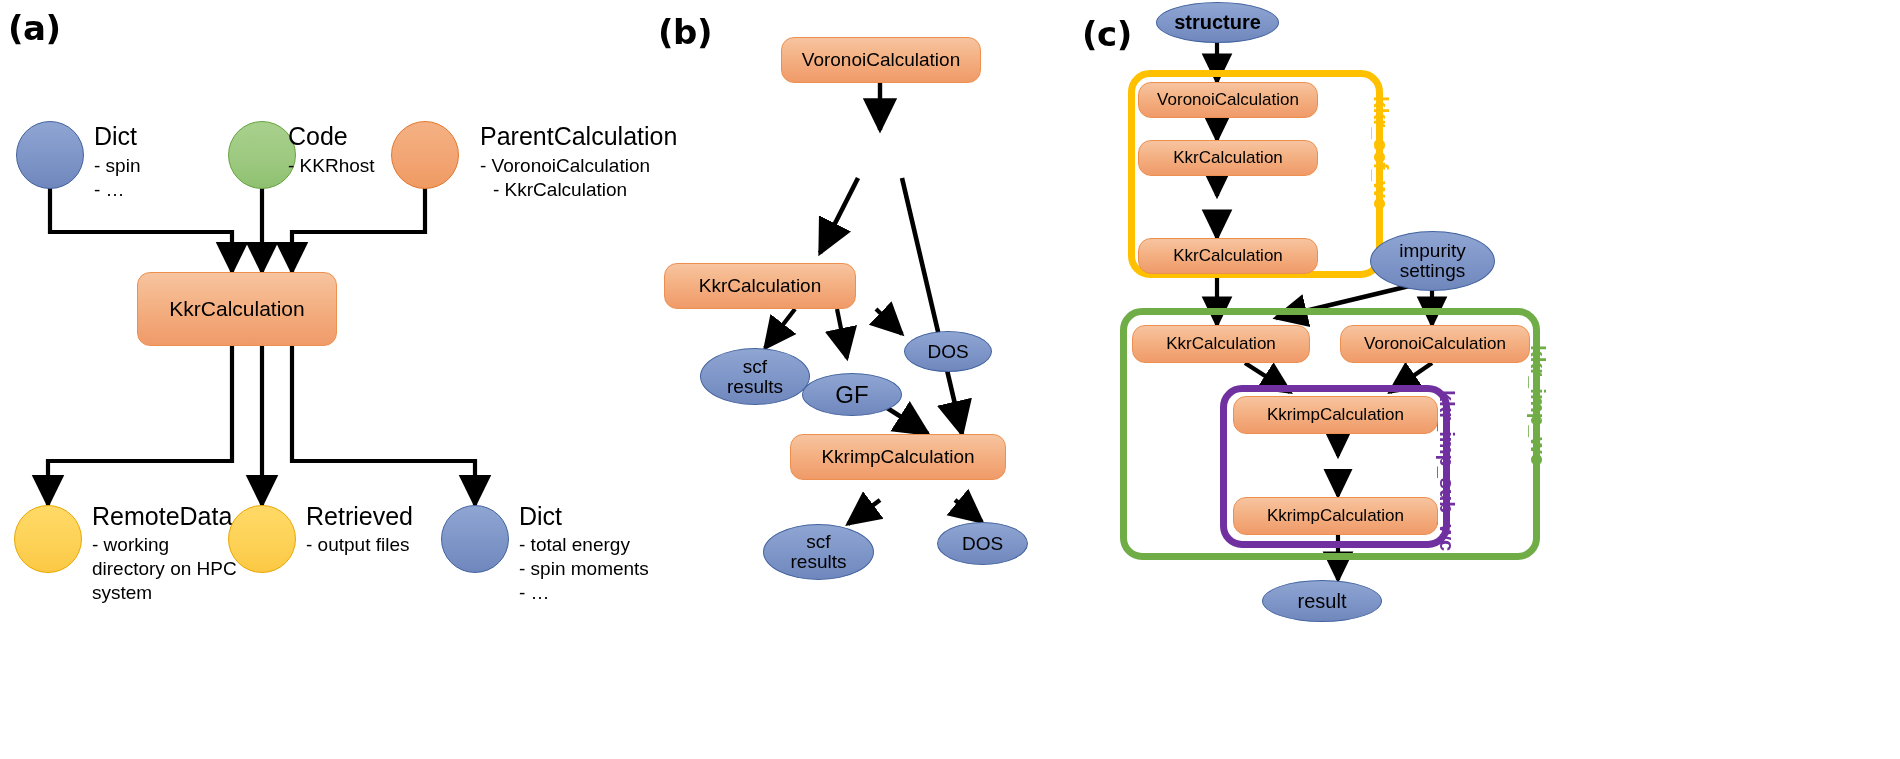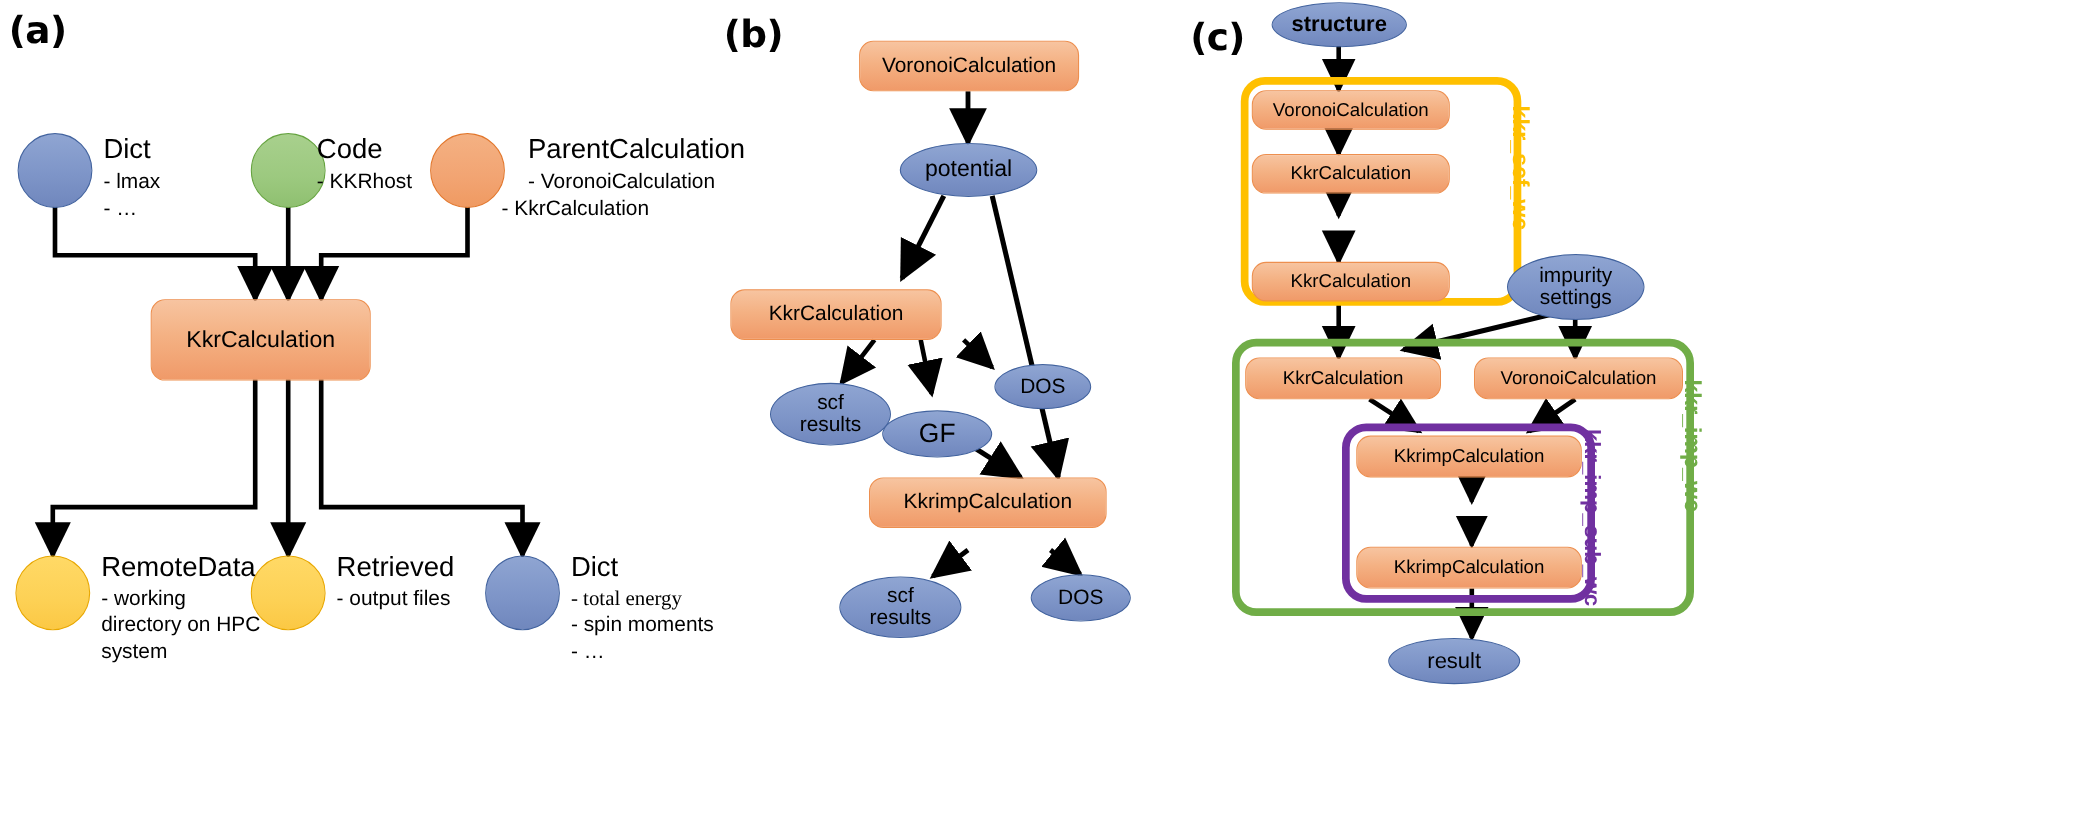--- a/index.html
+++ b/index.html
@@ -88,47 +88,47 @@
 
     <path d="M232,345 L232,461 L48,461 L48,505" fill="none" stroke="#000" stroke-width="4.2" marker-end="url(#arrA)"></path>
 
     <path d="M262,345 L262,505" fill="none" stroke="#000" stroke-width="4.2" marker-end="url(#arrA)"></path>
 
     <path d="M292,345 L292,461 L475,461 L475,505" fill="none" stroke="#000" stroke-width="4.2" marker-end="url(#arrA)"></path>
   </svg>
 
   <div class="ellipse ell-blue" style="left:16px;top:121px;width:68px;height:68px;"></div>
   <div class="nodelabel title-lg" style="left:78px;top:122px;">Dict</div>
-  <div class="nodelabel sub" style="left:78px;top:154px;">- lmax</div>
+  <div class="nodelabel sub" style="left:78px;top:154px;">- spin</div>
   <div class="nodelabel sub" style="left:78px;top:178px;">- …</div>
 
   <div class="ellipse ell-green" style="left:228px;top:121px;width:68px;height:68px;"></div>
   <div class="nodelabel title-lg" style="left:272px;top:122px;">Code</div>
   <div class="nodelabel sub" style="left:272px;top:154px;">- KKRhost</div>
 
   <div class="ellipse ell-orange" style="left:391px;top:121px;width:68px;height:68px;"></div>
   <div class="nodelabel title-lg" style="left:464px;top:122px;">ParentCalculation</div>
   <div class="nodelabel sub" style="left:464px;top:154px;">- VoronoiCalculation</div>
-  <div class="nodelabel sub" style="left:440px;top:178px;">- KkrCalculation</div>
+  <div class="nodelabel sub" style="left:477px;top:178px;">- KkrCalculation</div>
 
   <div class="rbox" style="left:137px;top:272px;width:200px;height:74px;font-size:21px;">KkrCalculation</div>
 
   <div class="ellipse ell-yellow" style="left:14px;top:505px;width:68px;height:68px;"></div>
   <div class="nodelabel title-lg" style="left:76px;top:502px;">RemoteData</div>
   <div class="nodelabel sub" style="left:76px;top:533px;">- working</div>
   <div class="nodelabel sub" style="left:76px;top:557px;">directory on HPC</div>
   <div class="nodelabel sub" style="left:76px;top:581px;">system</div>
 
   <div class="ellipse ell-yellow" style="left:228px;top:505px;width:68px;height:68px;"></div>
   <div class="nodelabel title-lg" style="left:290px;top:502px;">Retrieved</div>
   <div class="nodelabel sub" style="left:290px;top:533px;">- output files</div>
 
   <div class="ellipse ell-blue" style="left:441px;top:505px;width:68px;height:68px;"></div>
   <div class="nodelabel title-lg" style="left:503px;top:502px;">Dict</div>
-  <div class="nodelabel sub" style="left:503px;top:533px;font-family:Liberation Serif, serif;">- total energy</div>
+  <div class="nodelabel sub" style="left:503px;top:533px;">- total energy</div>
   <div class="nodelabel sub" style="left:503px;top:557px;">- spin moments</div>
   <div class="nodelabel sub" style="left:503px;top:581px;">- …</div>
 </div>
 
 <div class="panel" id="panel-b">
 
   <div class="panel-label" style="left:18px;top:12px;">(b)</div>
 
   <svg class="edges">
     <defs>
@@ -142,21 +142,20 @@
     <path d="M155,309 L125,348" fill="none" stroke="#000" stroke-width="4.2" marker-end="url(#arrB)"></path>
     <path d="M197,309 L207,358" fill="none" stroke="#000" stroke-width="4.2" marker-end="url(#arrB)"></path>
     <path d="M236,309 L262,334" fill="none" stroke="#000" stroke-width="4.2" marker-end="url(#arrB)"></path>
     <path d="M233,399 L288,434" fill="none" stroke="#000" stroke-width="4.6" marker-end="url(#arrB)"></path>
     <path d="M240,500 L208,524" fill="none" stroke="#000" stroke-width="4.4" marker-end="url(#arrB)"></path>
     <path d="M315,500 L342,522" fill="none" stroke="#000" stroke-width="4.4" marker-end="url(#arrB)"></path>
   </svg>
 
   <div class="rbox" style="left:141px;top:37px;width:200px;height:46px;font-size:19px;">VoronoiCalculation</div>
 
-  <div class="ellipse ell-blue" style="left:178px;top:130px;width:125px;height:49px;font-size:21px;">potential</div>
 
   <div class="rbox" style="left:24px;top:263px;width:192px;height:46px;font-size:19px;">KkrCalculation</div>
 
   <div class="ellipse ell-blue" style="left:60px;top:348px;width:110px;height:57px;font-size:19px;flex-direction:column;">
     <span>scf</span>
     <span>results</span>
   </div>
 
   <div class="ellipse ell-blue" style="left:162px;top:373px;width:100px;height:43px;font-size:24px;">GF</div>
 

